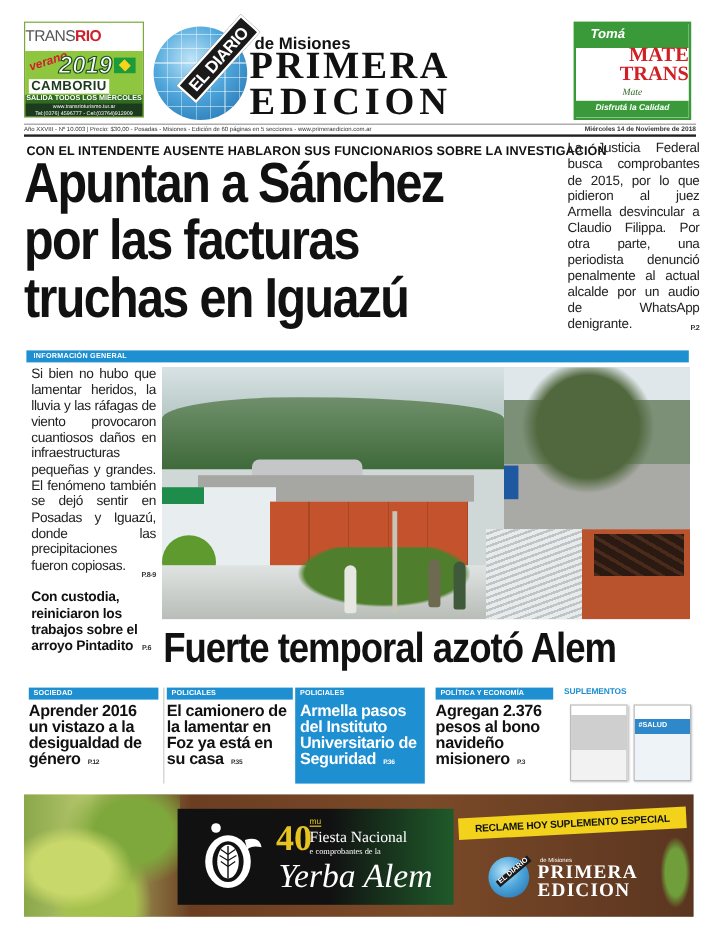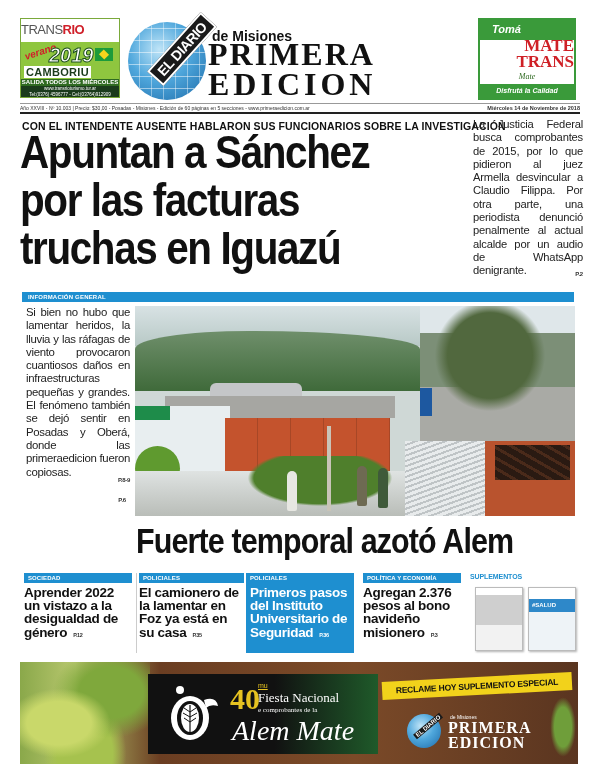--- a/index.html
+++ b/index.html
@@ -161,21 +161,21 @@
 </div>
 <div class="lead-sidebar">
   <span>La Justicia Federal busca comprobantes de 2015, por lo que pidieron al juez Armella desvincular a Claudio Filippa. Por otra parte, una periodista denunció penalmente al actual alcalde por un audio de WhatsApp denigrante.</span>
   <span class="page-ref">P.2</span>
 </div>
 
 <div class="section-bar">
   <span>INFORMACIÓN GENERAL</span>
 </div>
 <div class="storm-text">
-  <span>Si bien no hubo que lamentar heridos, la lluvia y las ráfagas de viento provocaron cuantiosos daños en infraestructuras pequeñas y grandes. El fenómeno también se dejó sentir en Posadas y Oberá, donde las primeraedicion fueron copiosas.</span>
+  <span>Si bien no hubo que lamentar heridos, la lluvia y las ráfagas de viento provocaron cuantiosos daños en infraestructuras pequeñas y grandes. El fenómeno también se dejó sentir en Posadas y Iguazú, donde las precipitaciones fueron copiosas.</span>
   <span class="page-ref">P.8-9</span>
 </div>
 
 <div class="photo">
   <div class="sky"></div>
   <div class="hills"></div>
   <div class="roof2"></div>
   <div class="roof"></div>
   <div class="shop"></div>
   <div class="wall"></div>
@@ -193,34 +193,35 @@
   <div class="right-bot">
     <div class="metal"></div>
     <div class="brick"></div>
     <div class="rafters"></div>
   </div>
 </div>
 
 <div class="storm-headline">Fuerte temporal azotó Alem</div>
 
 <div class="side-story">
+  <span>Con custodia, reiniciaron los trabajos sobre el arroyo Pintadito</span>
   <span class="page-ref">P.6</span>
 </div>
 
 <div class="brief b1">
   <div class="tag">SOCIEDAD</div>
-  <div class="title"><span>Aprender 2022 un vistazo a la desigualdad de género</span><span class="page-ref">P.12</span></div>
+  <div class="title"><span>Aprender 2016 un vistazo a la desigualdad de género</span><span class="page-ref">P.12</span></div>
 </div>
 <div class="brief b2">
   <div class="tag">POLICIALES</div>
   <div class="title"><span>El camionero de la lamentar en Foz ya está en su casa</span><span class="page-ref">P.35</span></div>
 </div>
 <div class="brief b3">
   <div class="tag">POLICIALES</div>
-  <div class="title"><span>Primeros pasos del Instituto Universitario de Seguridad</span><span class="page-ref">P.36</span></div>
+  <div class="title"><span>Armella pasos del Instituto Universitario de Seguridad</span><span class="page-ref">P.36</span></div>
 </div>
 <div class="brief b4">
   <div class="tag">POLÍTICA Y ECONOMÍA</div>
   <div class="title"><span>Agregan 2.376 pesos al bono navideño misionero</span><span class="page-ref">P.3</span></div>
 </div>
 
 <div class="supl">
   <div class="label">SUPLEMENTOS</div>
   <div class="cover c1"></div>
   <div class="cover c2">
@@ -237,21 +238,21 @@
     <ellipse cx="30" cy="36" rx="9" ry="14" fill="#fff"></ellipse>
     <line x1="30" y1="23" x2="30" y2="50" stroke="#111" stroke-width="1.2"></line>
     <path d="M30 30 L24 26 M30 35 L23 31 M30 40 L24 36 M30 30 L36 26 M30 35 L37 31 M30 40 L36 36" stroke="#111" stroke-width="1"></path>
     <circle cx="20" cy="8" r="4" fill="#fff"></circle>
     <path d="M44 18 Q56 14 58 24 Q50 22 46 26Z" fill="#fff"></path>
   </svg>
   <div class="forty">40</div>
   <div class="mu">mu</div>
   <div class="fiesta">Fiesta Nacional</div>
   <div class="intl">e comprobantes de la</div>
-  <div class="yerba">Alem Mate</div>
+  <div class="yerba">Yerba Alem</div>
   <div class="ribbon">
       <span>RECLAME HOY SUPLEMENTO ESPECIAL</span>
     </div>
   <div class="mini-globe"></div>
   <div class="mini-tag">EL DIARIO</div>
   <div class="mini-demis">de Misiones</div>
   <div class="mini-logo m1">PRIMERA</div>
   <div class="mini-logo m2">EDICION</div>
   <div class="leaves-r"></div>
 </div>

